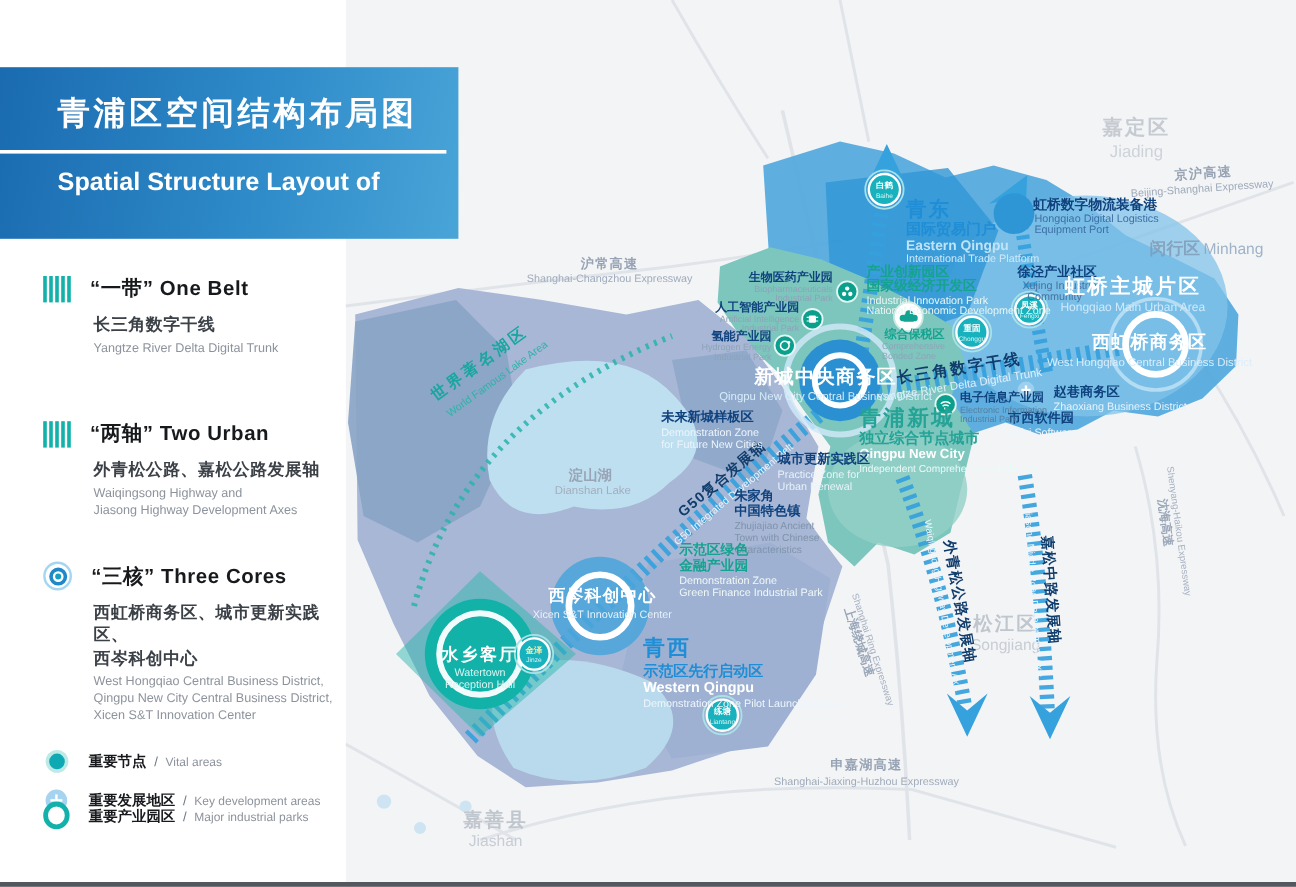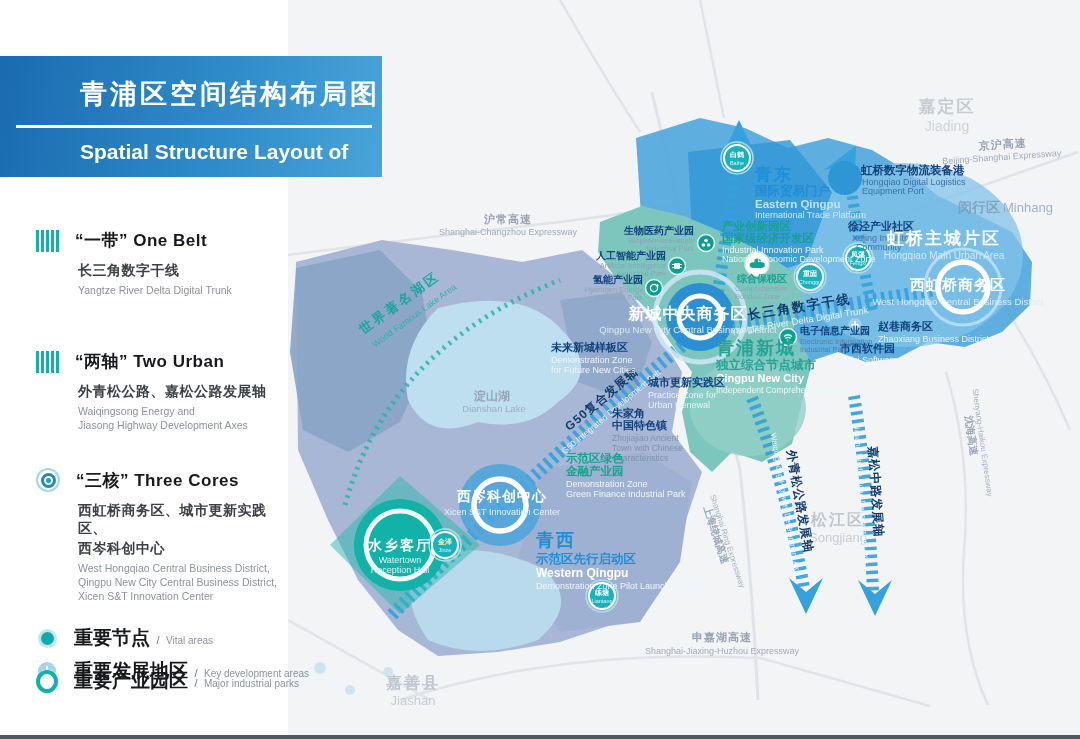--- a/index.html
+++ b/index.html
@@ -2,43 +2,43 @@
 <html><head>
 <meta charset="utf-8">
 <style>
   html,body{margin:0;padding:0}
   body{width:1080px;height:739px;position:relative;background:#ffffff;overflow:hidden;
        font-family:"Liberation Sans","DejaVu Sans",sans-serif;}
   .map-svg{position:absolute;left:288px;top:0;width:792px;height:739px}
   svg text{font-family:"Liberation Sans","DejaVu Sans",sans-serif}
 
   
-  .title-block{position:absolute;left:0;top:56px;width:382px;height:121px;box-sizing:border-box;
+  .title-block{position:absolute;left:0;top:56px;width:382px;height:143px;box-sizing:border-box;
     background:linear-gradient(100deg,#1a6bb0 0%,#2e8ac8 55%,#49a4d8 100%);
-    color:#fff;padding:20px 10px 0 80px;z-index:5}
+    color:#fff;padding:20px 10px 0 48px;z-index:5}
   .title-zh{font-size:27px;font-weight:bold;letter-spacing:3px;white-space:nowrap}
   .title-divider{height:3px;background:#fff;margin:13px 0 11px -64px}
   .title-en{font-size:21px;line-height:1.25;font-weight:700}
 
   
   .leg{position:absolute;left:36px;width:252px;z-index:5}
   .leg-head{display:flex;align-items:center;gap:16px}
   .leg-title{font-size:17px;font-weight:bold;color:#17191c;letter-spacing:.5px}
   .bars-icon{display:inline-flex;gap:2px}
   .bars-icon i{display:block;width:3px;height:22px;background:#12b1aa}
   .leg-zh{margin:10px 0 3px 42px;font-size:14px;font-weight:bold;color:#3c4148;letter-spacing:.5px}
   .leg-en{margin-left:42px;font-size:10.5px;color:#8d939c;line-height:1.35}
   .cores-icon{width:24px;height:24px;border-radius:50%;border:2px solid #a5d6f1;
     display:flex;align-items:center;justify-content:center;box-sizing:border-box}
   .cores-icon .mid{width:15px;height:15px;border:3px solid #1e88c9;border-radius:50%;
     display:flex;align-items:center;justify-content:center;box-sizing:border-box}
   .cores-icon .dot{width:5px;height:5px;background:#16a0c0;border-radius:50%}
 
   .mk{position:absolute;left:36px;display:flex;align-items:center;gap:16px;z-index:5}
-  .mk-zh{font-size:19px;font-weight:bold;color:#17191c}
+  .mk-zh{font-size:12px;font-weight:bold;color:#17191c}
   .mk-sep{font-size:11px;color:#6d7780;margin:0 2px}
   .mk-en{font-size:10px;color:#8d939c}
   .mk-ic{width:22px;display:flex;justify-content:center}
   .ic-vital{width:13px;height:13px;border-radius:50%;background:#0fa9b4;
     box-shadow:0 0 0 3px rgba(18,177,170,.28)}
   .ic-keydev{width:18px;height:18px;border-radius:50%;background:#a5d3f0;position:relative}
   .ic-keydev i{position:absolute;background:#fff}
   .ic-keydev i.h{left:4px;right:4px;top:8px;height:2px}
   .ic-keydev i.v{top:4px;bottom:4px;left:8px;width:2px}
   .ic-parks{width:15px;height:15px;border-radius:50%;border:4px solid #12b1aa;background:#fff;box-sizing:content-box}
@@ -338,21 +338,21 @@
         <i></i>
         <i></i>
         <i></i>
         <i></i>
         <i></i>
       </span>
     <span class="leg-title">“两轴” Two Urban</span>
   </div>
   <div class="leg-zh">外青松公路、嘉松公路发展轴</div>
   <div class="leg-en">
-    <div>Waiqingsong Energy and</div>
+    <div>Waiqingsong Highway and</div>
     <div>Jiasong Highway Development Axes</div>
   </div>
 </div>
 
 <div class="leg" style="top:468px">
   <div class="leg-head">
     <span class="cores-icon">
         <span class="mid">
           <span class="dot"></span>
         </span>

